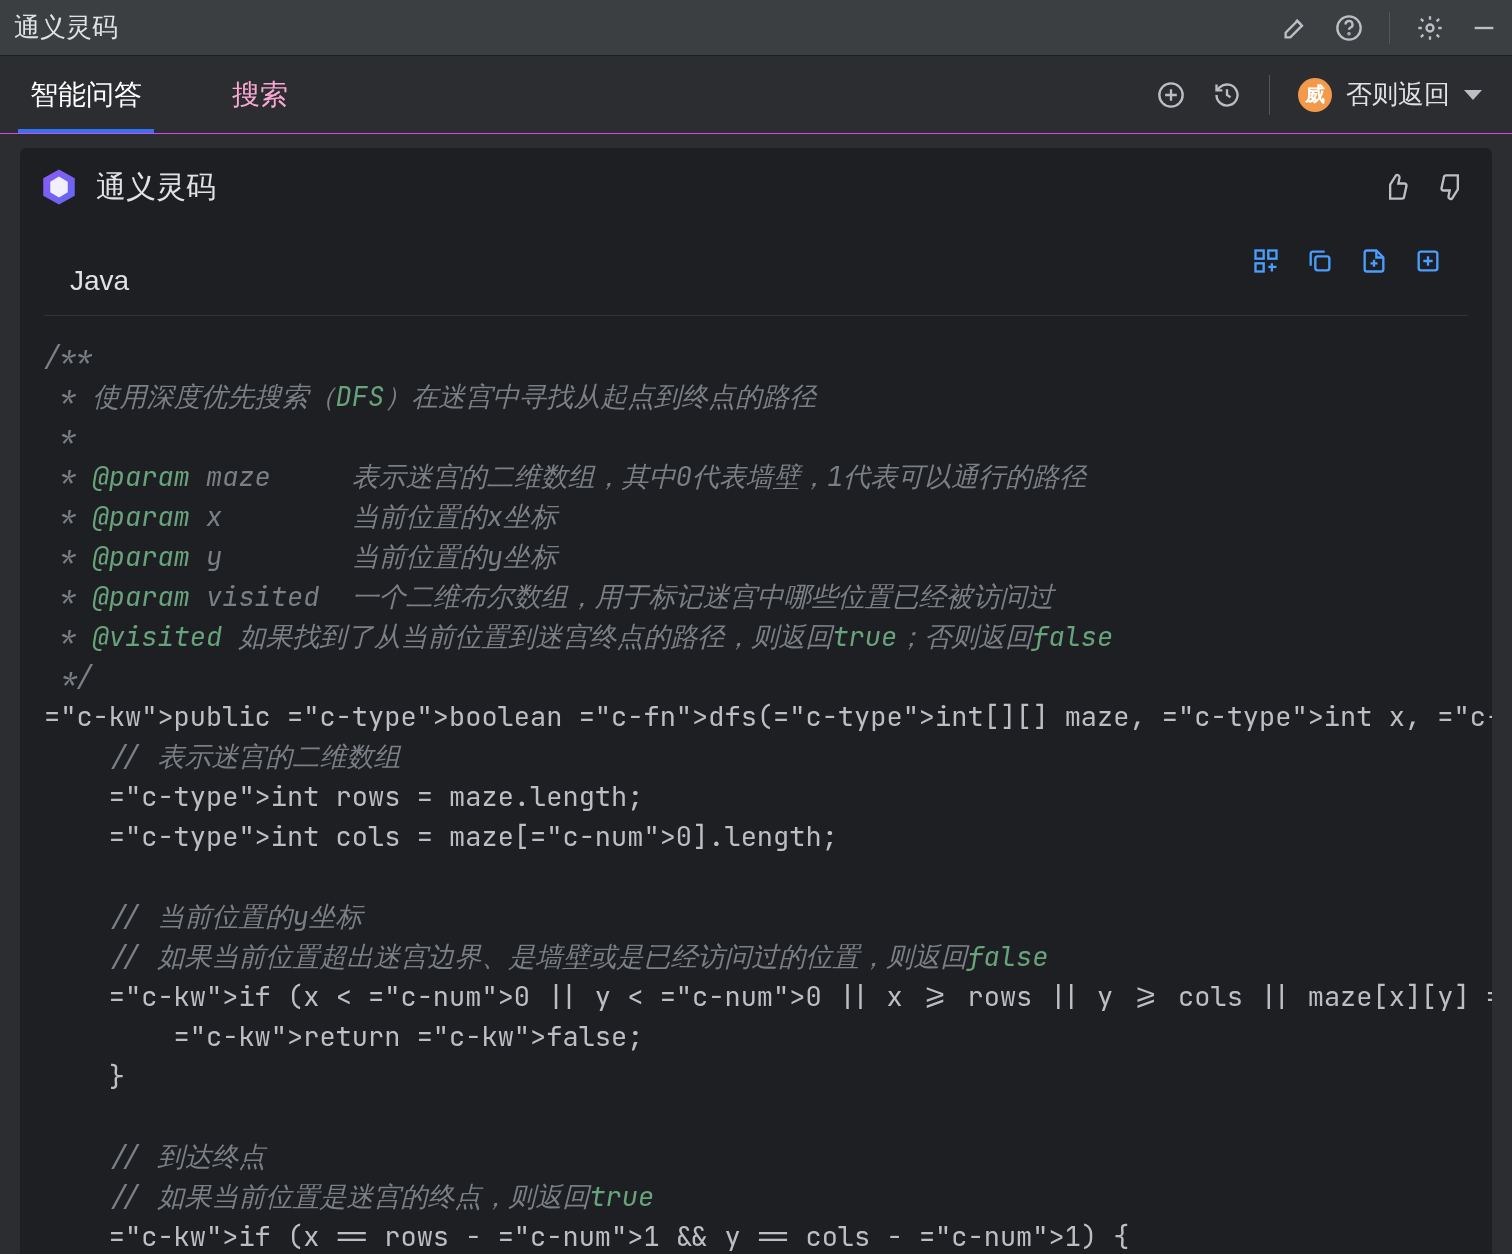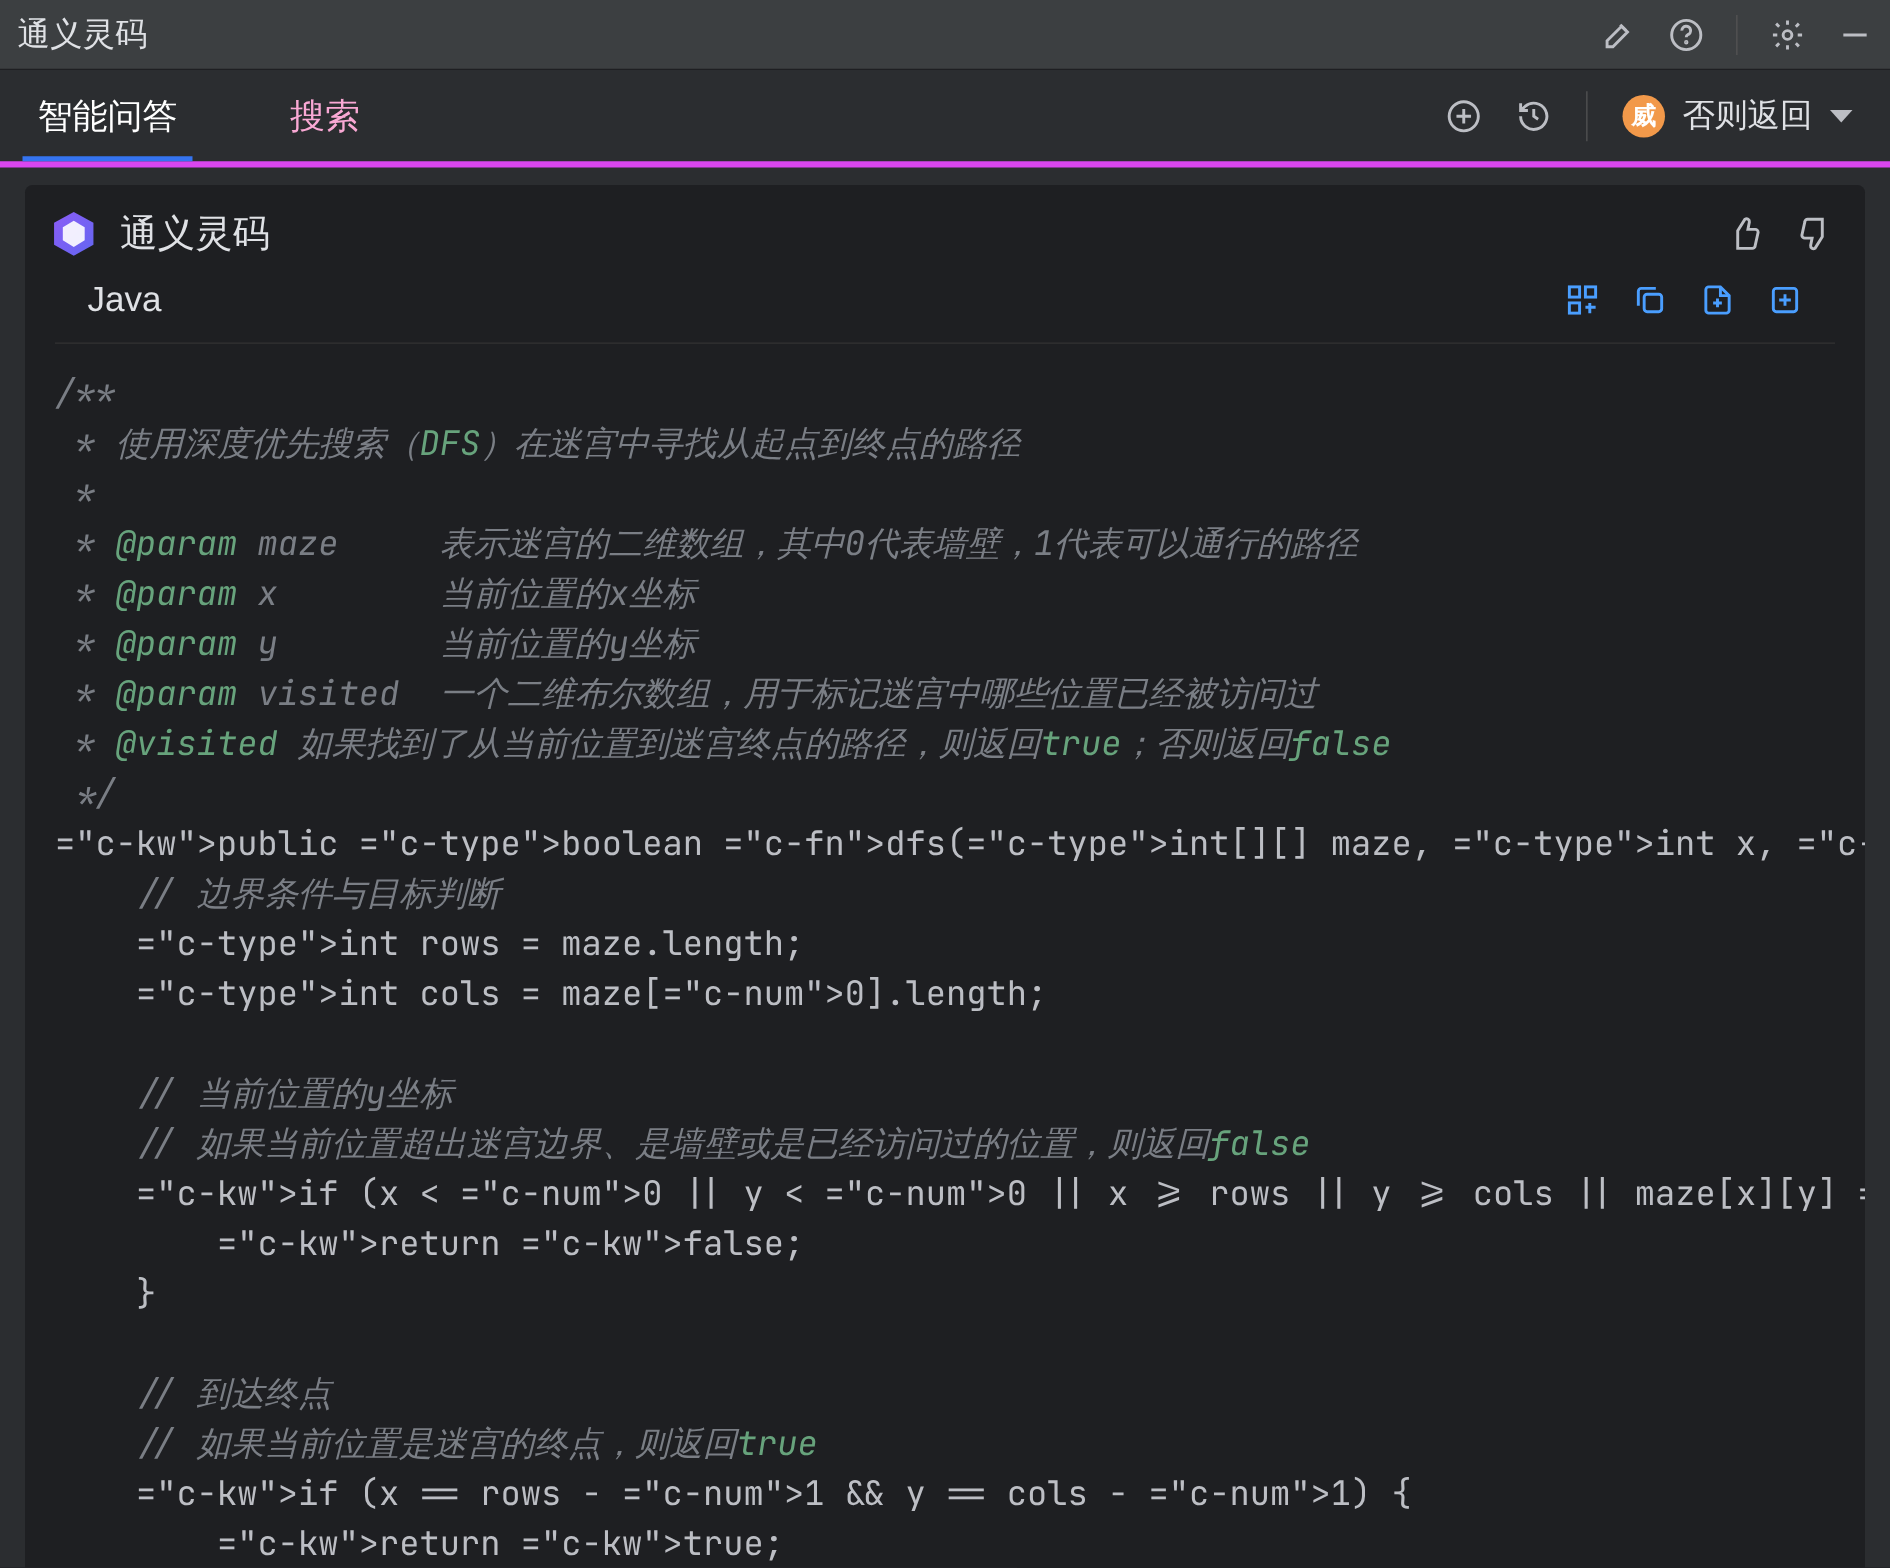--- a/index.html
+++ b/index.html
@@ -20,39 +20,39 @@
     background: #3c3f41;
     border-bottom: 1px solid #1e1f22;
   }
   .titlebar .title { font-size: 26px; font-weight: 400; color: #dfe1e5; }
   .titlebar .right { display: flex; align-items: center; gap: 26px; }
   .titlebar .right .sep { width: 1px; height: 32px; background: #555; }
   .icon-btn { display:inline-flex; align-items:center; justify-content:center; cursor:pointer; color:#bcbec4; }
   .icon-btn svg { width: 28px; height: 28px; stroke: currentColor; fill:none; stroke-width:2; }
   .toolbar {
     display:flex; align-items:center; justify-content:space-between;
-    height: 78px; padding: 0 30px; background:#2b2d30; border-bottom:5px solid #d946ef;
+    height: 78px; padding: 0 30px; background:#2b2d30; border-bottom:1px solid #d946ef;
   }
   .tabs { display:flex; gap: 90px; height:100%; align-items:center; }
   .tab { font-size: 28px; color:#f9a8d4; cursor:pointer; height:100%; display:flex; align-items:center; position:relative; }
   .tab.active { color:#fff; }
   .tab.active::after { content:""; position:absolute; bottom:0; left:-12px; right:-12px; height:4px; background:#3574f0; }
   .toolbar .right { display:flex; align-items:center; gap:28px; }
   .user { display:flex; align-items:center; gap:14px; cursor:pointer; }
   .avatar { width:34px; height:34px; border-radius:50%; background:#f2994a; color:#fff; font-size:20px; font-weight:bold; display:flex; align-items:center; justify-content:center; }
   .username { font-size:26px; color:#dfe1e5; }
   .chevron { width:0;height:0;border-left:9px solid transparent;border-right:9px solid transparent;border-top:10px solid #bcbec4; }
   .panel { margin: 14px 20px 0 20px; background:#1e1f22; border-radius:6px; padding-bottom:20px; }
   .panel-head { display:flex; align-items:center; justify-content:space-between; padding:18px 26px 10px 18px; }
   .panel-head .left { display:flex; align-items:center; gap:16px; }
   .logo { width:42px; height:42px; }
   .panel-title { font-size:30px; color:#dfe1e5; }
   .thumb-row { display:flex; gap:28px; }
   .lang-row { display:flex; align-items:center; justify-content:space-between; padding:6px 26px 18px 26px; border-bottom:1px solid #333; margin:0 24px; }
-  .lang { font-size:28px; color:#dfe1e5; }
+  .lang { font-size:28px; color:#dfe1e5;margin-top:41px; }
   .code-actions { display:flex; gap:26px; }
   .code-actions .icon-btn svg { stroke:#4a9eff; }
   .code-actions .icon-btn:first-child svg { stroke:#4a9eff; }
   pre.code { padding: 20px 24px 0 24px; font-family: "JetBrains Mono", Menlo, Consolas, monospace; font-size:27px; line-height:40px; white-space:pre; overflow:hidden; }
   .c-comment { color:#7a7e85; font-style:italic; }
   .c-op { color:#bcbec4; }
   .c-tag { color:#67a37c; font-style:italic;text-align:right; }
 </style>
 </head>
 <body>
@@ -181,21 +181,21 @@
   <pre class="code" id="code-block"><span class="c-comment">/**</span>
 <span class="c-comment"> * 使用深度优先搜索（<span class="c-tag">DFS</span>）在迷宫中寻找从起点到终点的路径</span>
 <span class="c-comment"> *</span>
 <span class="c-comment"> * <span class="c-tag">@param</span> maze     表示迷宫的二维数组，其中0代表墙壁，1代表可以通行的路径</span>
 <span class="c-comment"> * <span class="c-tag">@param</span> x        当前位置的x坐标</span>
 <span class="c-comment"> * <span class="c-tag">@param</span> y        当前位置的y坐标</span>
 <span class="c-comment"> * <span class="c-tag">@param</span> visited  一个二维布尔数组，用于标记迷宫中哪些位置已经被访问过</span>
 <span class="c-comment"> * <span class="c-tag">@visited</span> 如果找到了从当前位置到迷宫终点的路径，则返回<span class="c-tag">true</span>；否则返回<span class="c-tag">false</span></span>
 <span class="c-comment"> */</span>
 <span class<span="" class="c-op">=</span>"c-kw"&gt;public <span class<span="" class="c-op">=</span>"c-type"&gt;boolean <span class<span="" class="c-op">=</span>"c-fn"&gt;dfs(<span class<span="" class="c-op">=</span>"c-type"&gt;int[][] maze, <span class<span="" class="c-op">=</span>"c-type"&gt;int x, <span class<span="" class="c-op">=</span>"c-type"&gt;int y, "c-type"&gt;boolean[][] visited) {
-    <span class="c-comment">// 边界条件与目标判断</span>
+    <span class="c-comment">// 表示迷宫的二维数组</span>
     <span class<span="" class="c-op">=</span>"c-type"&gt;int rows <span class="c-op">=</span> maze.length;
     <span class<span="" class="c-op">=</span>"c-type"&gt;int cols <span class="c-op">=</span> maze[<span class<span="" class="c-op">=</span>"c-num"&gt;0].length;
 
     <span class="c-comment">// 当前位置的y坐标</span>
     <span class="c-comment">// 如果当前位置超出迷宫边界、是墙壁或是已经访问过的位置，则返回<span class="c-tag">false</span></span>
     <span class<span="" class="c-op">=</span>"c-kw"&gt;if (x <span class="c-op">&lt;</span> <span class<span="" class="c-op">=</span>"c-num"&gt;0 <span class="c-op">||</span> y <span class="c-op">&lt;</span> <span class<span="" class="c-op">=</span>"c-num"&gt;0 <span class="c-op">||</span> x <span class="c-op">&gt;=</span> rows <span class="c-op">||</span> y <span class="c-op">&gt;=</span> cols <span class="c-op">||</span> maze[x][y] <span class="c-op">==</span> "c-num"&gt;0  visited[x][y]) {
         <span class<span="" class="c-op">=</span>"c-kw"&gt;return <span class<span="" class="c-op">=</span>"c-kw"&gt;false;
     }
 
     <span class="c-comment">// 到达终点</span>

